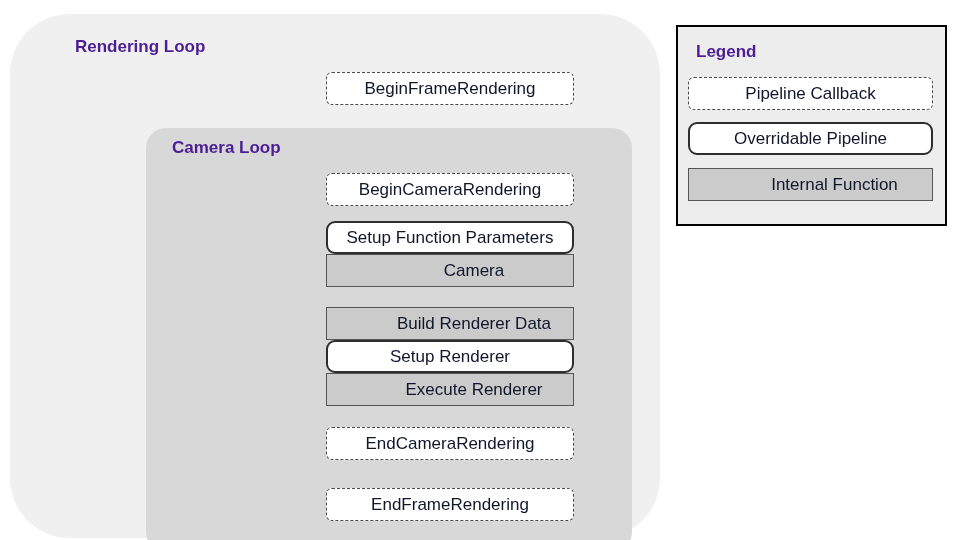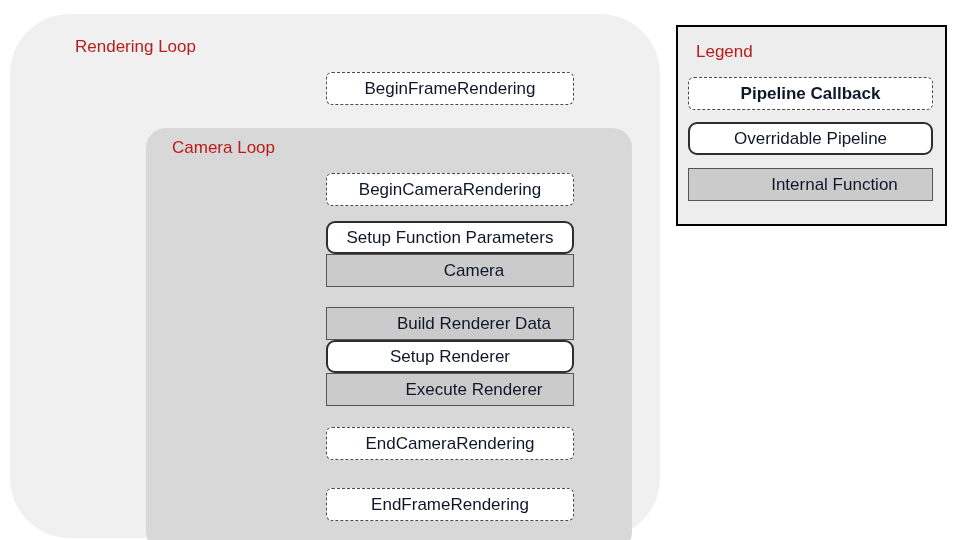--- a/index.html
+++ b/index.html
@@ -27,22 +27,22 @@
   .camera-loop {
     position: absolute;
     left: 136px; top: 114px;
     width: 486px; height: 424px;
     background: #d8d8d8;
     border-radius: 20px;
   }
   .group-title {
     position: absolute;
     font-size: 17px;
-    font-weight: normal;
-    color: #b91c1c;
+    font-weight: bold;
+    color: #4c1d95;
     white-space: nowrap;
     line-height: 18px;
   }
   .rl-title { left: 65px; top: 24px; }
   .cl-title { left: 26px; top: 11px; }
 
   
   .box {
     position: absolute;
     box-sizing: border-box;
@@ -90,21 +90,21 @@
   .legend {
     position: absolute;
     left: 676px; top: 25px;
     width: 271px; height: 201px;
     box-sizing: border-box;
     background: #ededed;
     border: 2px solid #000000;
   }
   .legend-title { left: 18px; top: 16px; }
   .legend .box { width: 245px; }
-  .legend-item-1 { left: 10px; top: 50px; font-weight: bold; }
+  .legend-item-1 { left: 10px; top: 50px; }
   .legend-item-2 { left: 10px; top: 95px; }
   .legend-item-3 { left: 10px; top: 141px; }
 </style>
 </head>
 <body>
 
 <div class="canvas">
 
   <div class="rendering-loop">
     <div class="group-title rl-title">Rendering Loop</div>

